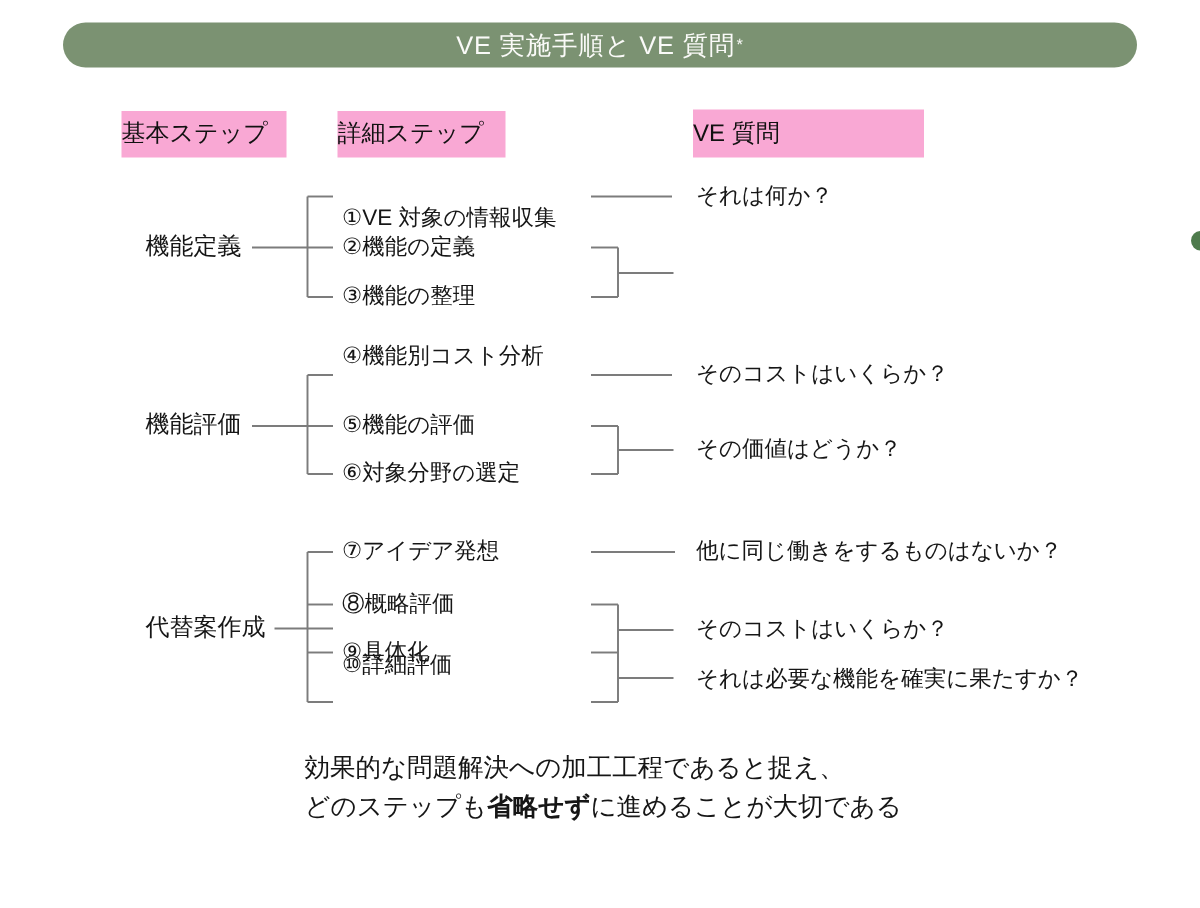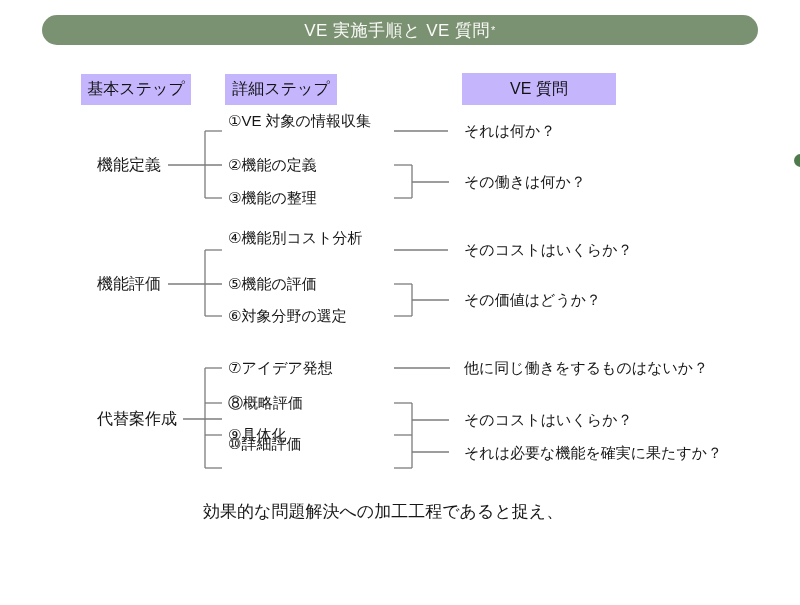--- a/index.html
+++ b/index.html
@@ -10,22 +10,22 @@
   }
   .abs{position:absolute;white-space:nowrap;}
   .title-pill{
     left:42px;top:15px;width:716px;height:30px;border-radius:15px;
     background:#7b9272;color:#fafaf8;
     display:flex;align-items:center;justify-content:center;
     font-size:17px;letter-spacing:0.5px;
   }
   .title-pill sup{font-size:11px;line-height:0;margin-left:1px;}
   .hdr{
-    background:#c4b5fd;color:#111;height:31px;
-    display:flex;align-items:center;justify-content:center;
+    background:#f9a8d4;color:#111;height:31px;
+    display:flex;align-items:center;
     font-size:16px;
   }
   .hdr-basic{left:81px;top:74px;width:110px;}
   .hdr-detail{left:225px;top:74px;width:112px;}
   .hdr-question{left:462px;top:73px;width:154px;height:32px;}
   .phase{font-size:16px;line-height:20px;}
   .step{left:228px;font-size:15px;line-height:20px;}
   .question{left:464px;font-size:15px;line-height:20px;}
   .note-line{left:203px;font-size:17px;line-height:22px;}
   .note-line b{font-weight:bold;}
@@ -91,36 +91,36 @@
     <span>詳細ステップ</span>
   </div>
   <div class="abs hdr hdr-question">
     <span>VE 質問</span>
   </div>
 
   <div class="abs phase" style="left:97px;top:155px;">機能定義</div>
   <div class="abs phase" style="left:97px;top:274px;">機能評価</div>
   <div class="abs phase" style="left:97px;top:409px;">代替案作成</div>
 
-  <div class="abs step" style="top:111px;">①VE 対象の情報収集</div>
+  <div class="abs step" style="top:136px;">①VE 対象の情報収集</div>
   <div class="abs step" style="top:155px;">②機能の定義</div>
   <div class="abs step" style="top:188px;">③機能の整理</div>
   <div class="abs step" style="top:228px;">④機能別コスト分析</div>
   <div class="abs step" style="top:274px;">⑤機能の評価</div>
   <div class="abs step" style="top:306px;">⑥対象分野の選定</div>
   <div class="abs step" style="top:358px;">⑦アイデア発想</div>
   <div class="abs step" style="top:393px;font-family:Liberation Serif, serif;">⑧概略評価</div>
   <div class="abs step" style="top:425px;">⑨具体化</div>
   <div class="abs step" style="top:434px;">⑩詳細評価</div>
 
   <div class="abs question" style="top:121px;">それは何か？</div>
-  <div class="abs question" style="top:172px;">その働きは何か？</div>
   <div class="abs question" style="top:240px;">そのコストはいくらか？</div>
   <div class="abs question" style="top:290px;">その価値はどうか？</div>
   <div class="abs question" style="top:358px;">他に同じ働きをするものはないか？</div>
   <div class="abs question" style="top:410px;">そのコストはいくらか？</div>
   <div class="abs question" style="top:443px;">それは必要な機能を確実に果たすか？</div>
 
   <div class="abs note-line" style="top:501px;">効果的な問題解決への加工工程であると捉え、</div>
+  <div class="abs note-line" style="top:527px;"><span>どのステップも</span><b>省略せず</b><span>に進めることが大切である</span></div>
 
   <div class="abs edge-dot"></div>
 
 </div>
 
 </body></html>

